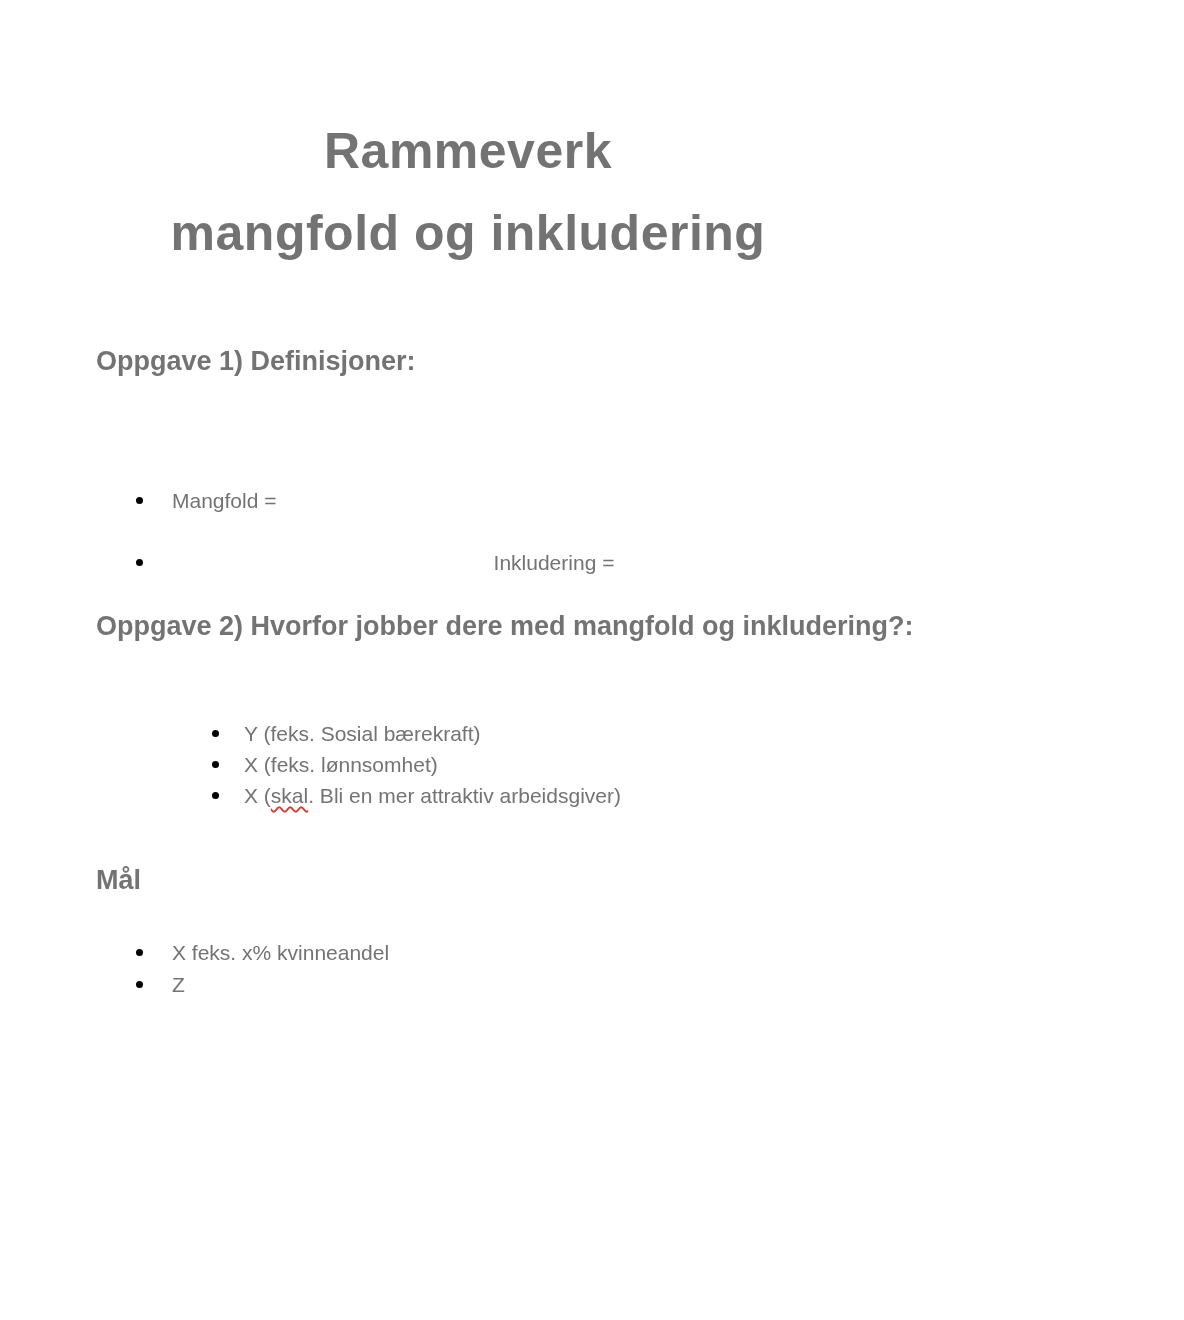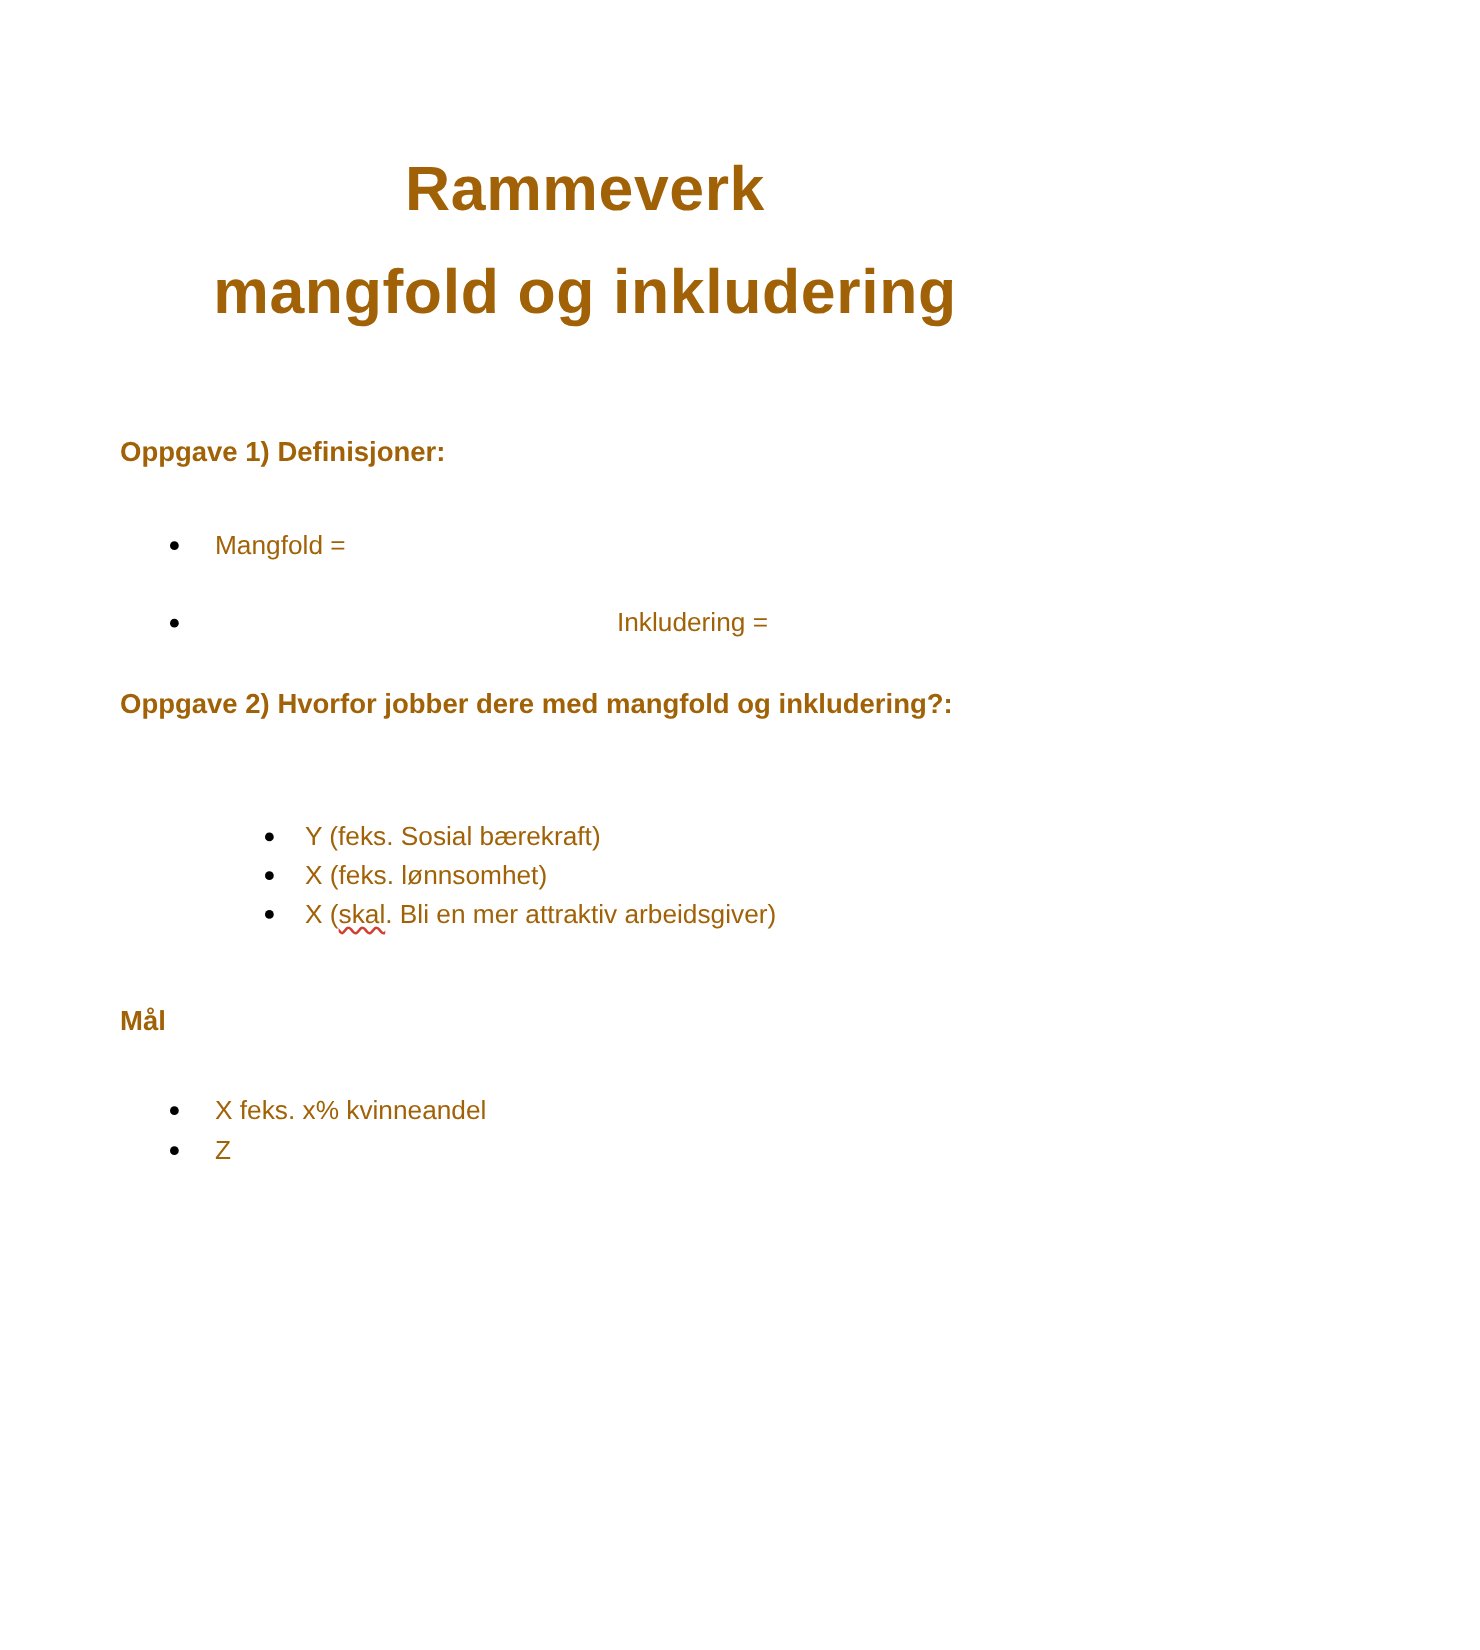--- a/index.html
+++ b/index.html
@@ -7,49 +7,49 @@
       padding: 0;
       background: #ffffff;
     }
     .page {
       position: relative;
       width: 936px;
       height: 1320px;
       box-sizing: border-box;
       padding-top: 110px;
       background: #ffffff;
-      color: #a16207;
+      color: #737373;
       font-family: "Liberation Sans", sans-serif;
       overflow: hidden;
     }
     .doc-title {
       text-align: center;
       font-weight: 700;
       font-size: 50px;
       line-height: 82px;
       letter-spacing: 0.5px;
     }
     .heading {
       font-weight: 700;
-      font-size: 22px;
+      font-size: 27px;
       line-height: 41px;
       margin: 0 0 0 96px;
     }
     .h-defs  { margin-top: 67px; }
     .h-why   { margin-top: 28px; }
     .h-goals { margin-top: 49px; }
 
     .blist {
       list-style: none;
       margin: 0;
       padding: 0;
       font-size: 21px;
       line-height: 30px;
     }
-    .defs  { margin-top: 40px; }
+    .defs  { margin-top: 104px; }
     .why   { margin-top: 72px; }
     .goals { margin-top: 37px; }
 
     .bitem { position: relative; }
     .l1 .bitem { padding-left: 172px; }
     .l2 .bitem { padding-left: 244px; }
 
     .defs  .bitem + .bitem { margin-top: 32px; text-align: center; }
     .why   .bitem + .bitem { margin-top: 1px; }
     .goals .bitem + .bitem { margin-top: 2px; }

